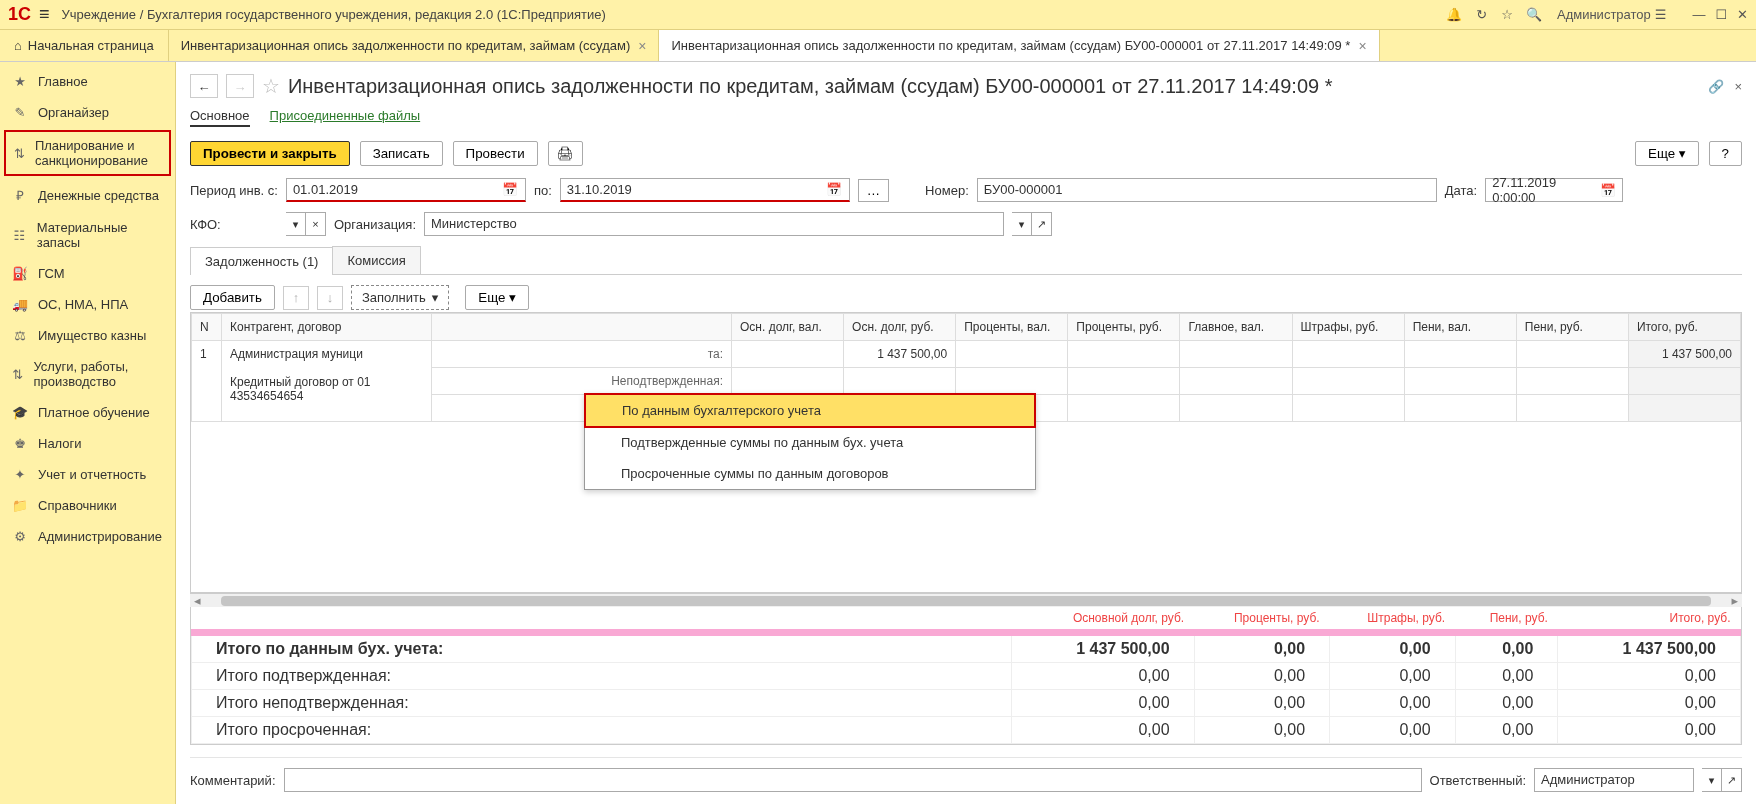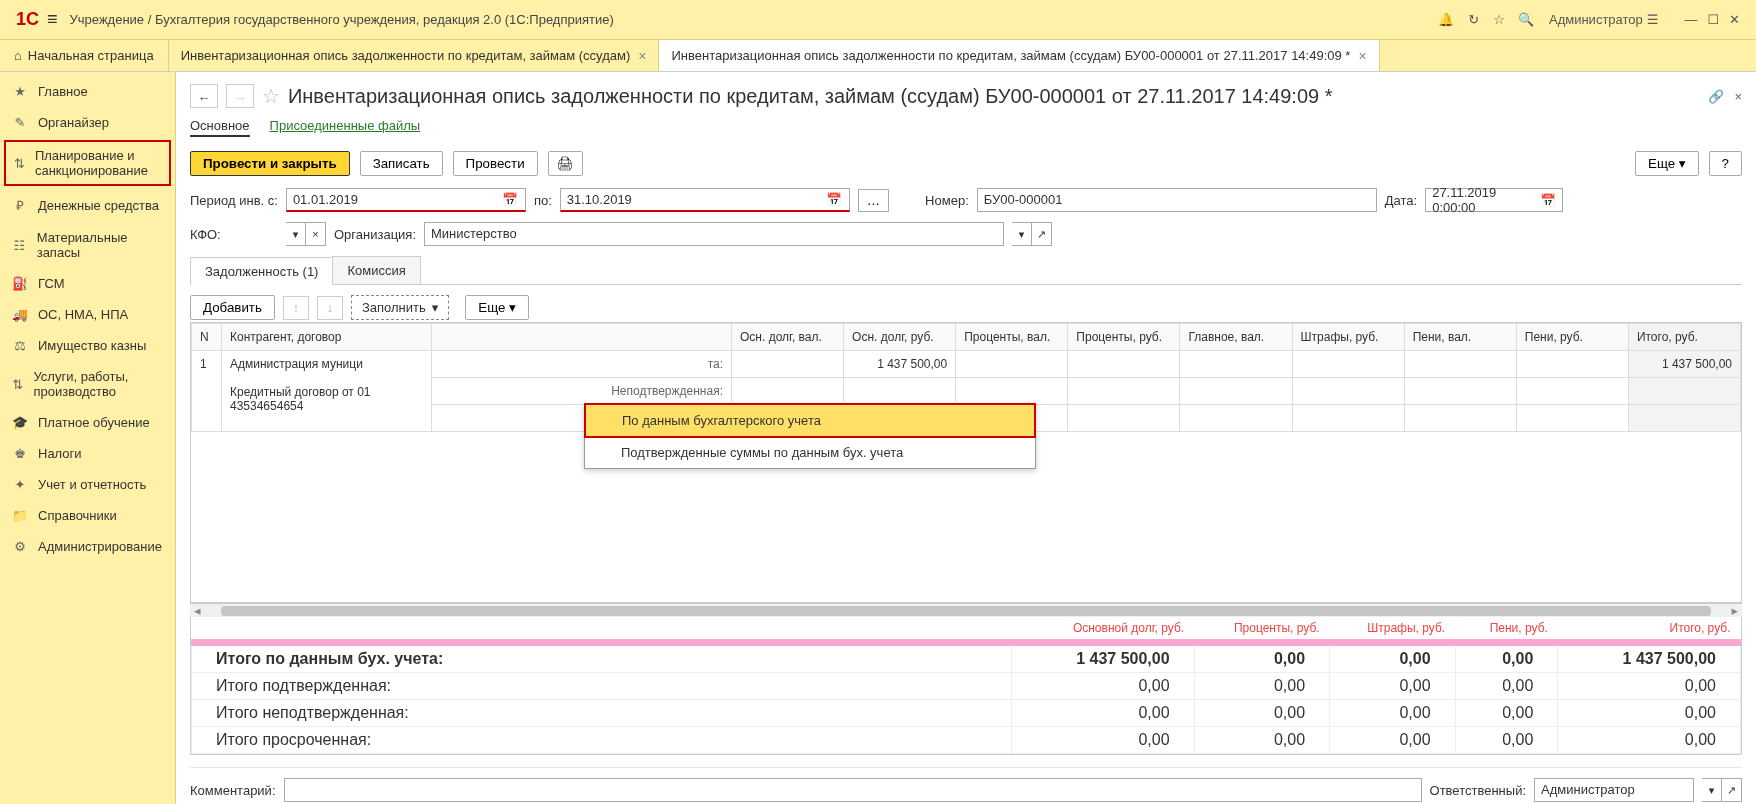--- a/index.html
+++ b/index.html
@@ -1,19 +1,19 @@
 <!DOCTYPE html>
 <html><head>
 <meta charset="utf-8">
 <style>
 * { box-sizing: border-box; margin: 0; padding: 0; font-family: Arial, sans-serif; }
 body { background: #fff; font-size: 13px; color: #333; width: 1756px; height: 804px; overflow: hidden; }
 
 
-.titlebar { background: #fff2a8; height: 40px; display: flex; align-items: center; padding: 0 16px; border-bottom: 1px solid #e0d080; }
+.titlebar { background: #fff2a8; height: 30px; display: flex; align-items: center; padding: 0 8px; border-bottom: 1px solid #e0d080; }
 .titlebar .logo { color: #c00; font-weight: bold; font-size: 18px; margin-right: 8px; }
 .titlebar .hamburger-icon { font-size: 18px; margin-right: 12px; cursor: pointer; }
 .titlebar .title { flex: 1; color: #444; }
 .titlebar .right-icons { display: flex; align-items: center; gap: 14px; }
 .titlebar .right-icons span { cursor: pointer; color: #555; }
 .titlebar .user { display: flex; align-items: center; gap: 4px; }
 .titlebar .win-controls { display: flex; gap: 10px; margin-left: 12px; }
 
 
 .tabbar { background: #fff2a8; height: 32px; display: flex; align-items: stretch; border-bottom: 1px solid #ccc; }
@@ -237,21 +237,21 @@
         <span class="cal-icon">📅</span>
       </div>
       <label>по:</label>
       <div class="input date underlined-red" style="width:290px">
         <span>31.10.2019</span>
         <span class="cal-icon">📅</span>
       </div>
       <button class="dotted-btn">…</button>
       <div style="width:20px"></div>
       <label>Номер:</label>
-      <div class="input" style="width:400px"><span>БУ00-000001</span></div>
+      <div class="input" style="width:460px"><span>БУ00-000001</span></div>
       <label>Дата:</label>
       <div class="input date" style="width:138px">
         <span>27.11.2019  0:00:00</span>
         <span class="cal-icon">📅</span>
       </div>
     </div>
 
     <div class="form-row">
       <label style="width:88px">КФО:</label>
       <div class="combo-btns">
@@ -409,16 +409,17 @@
       <div class="input" style="width:160px"><span>Администратор</span></div>
       <div class="combo-btns">
         <div class="cb">▾</div>
         <div class="cb">↗</div>
       </div>
     </div>
 
     <div class="dropdown">
       <div class="ditem selected">По данным бухгалтерского учета</div>
       <div class="ditem">Подтвержденные суммы по данным бух. учета</div>
+      <div class="ditem">Просроченные суммы по данным договоров</div>
     </div>
 
   </div>
 </div>
 
 </body></html>

